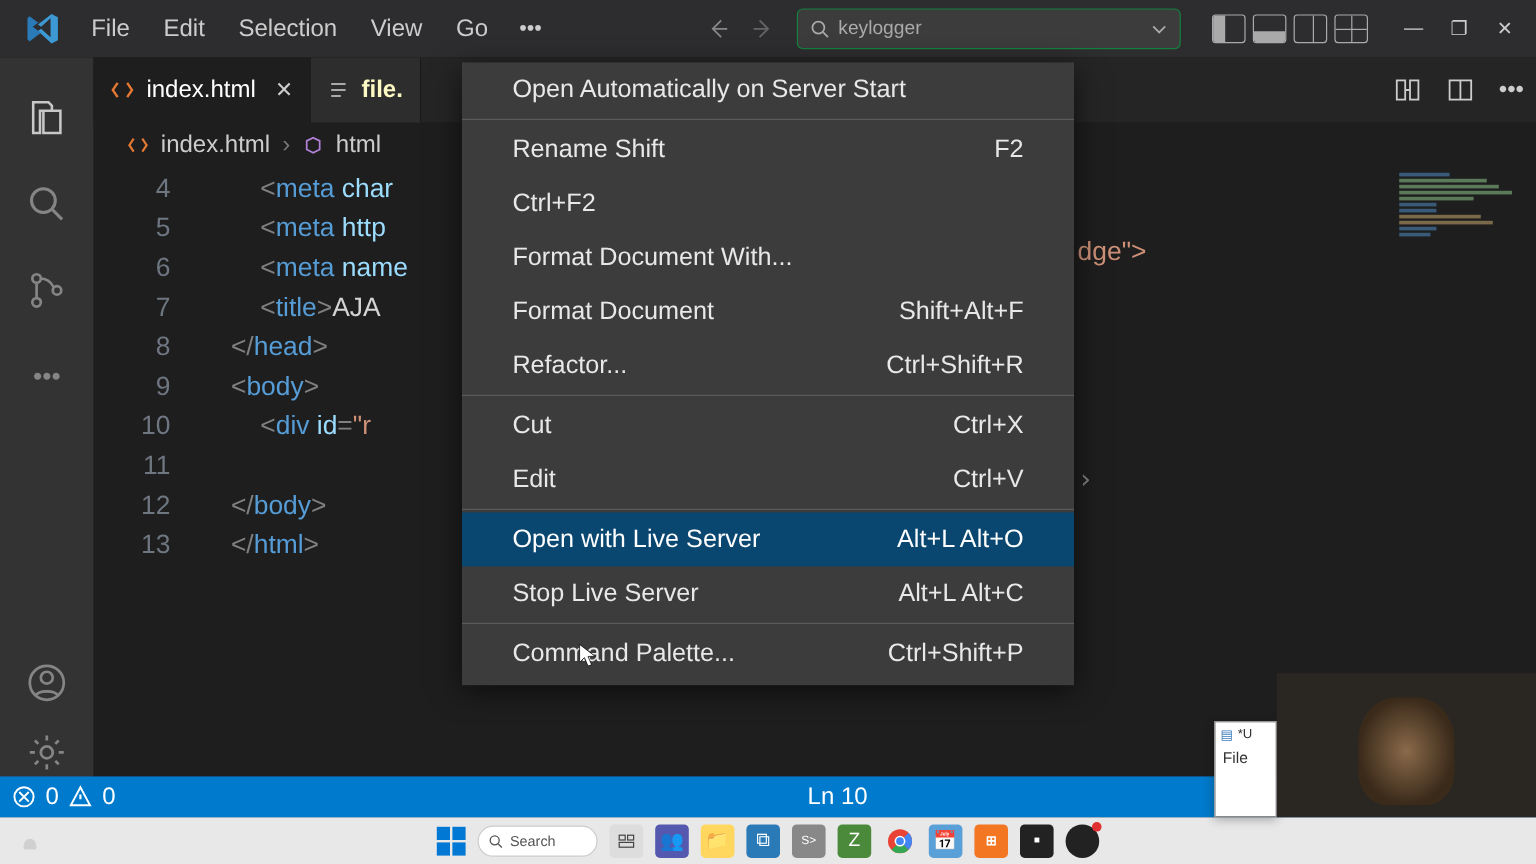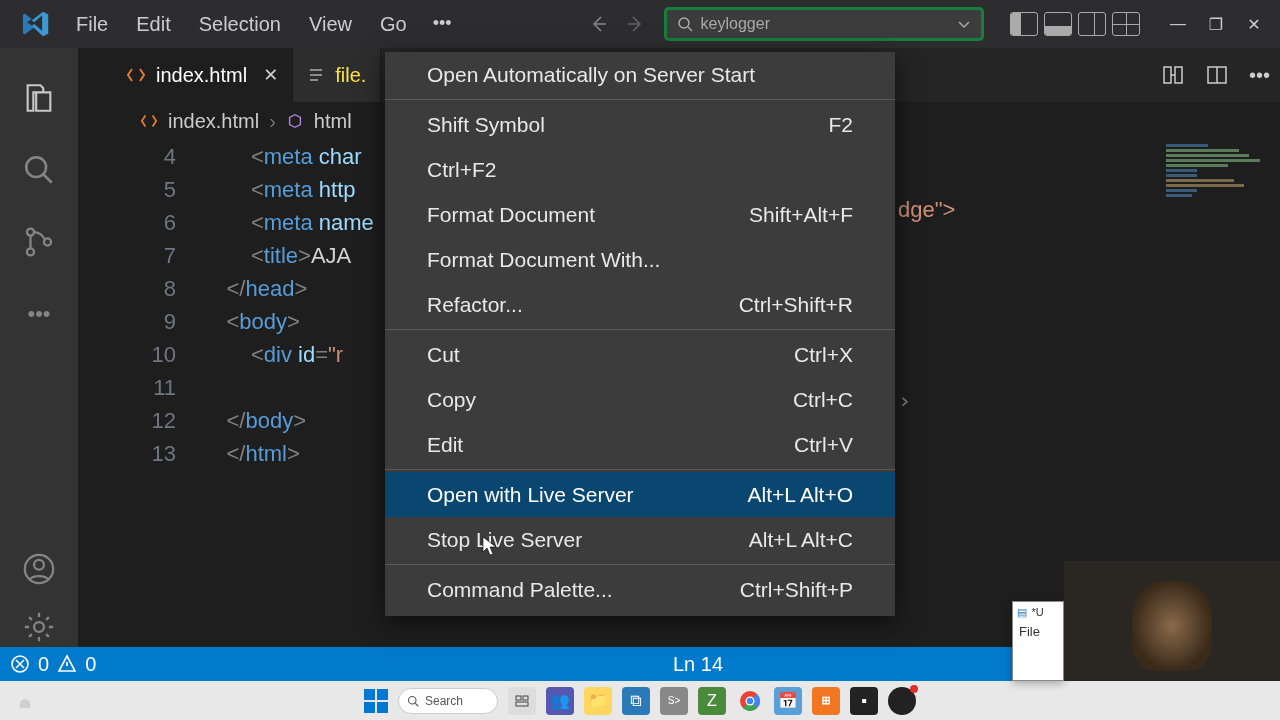--- a/index.html
+++ b/index.html
@@ -6,44 +6,44 @@
 body { width: 1280px; height: 720px; background: #1e1e1e; color: #cccccc; overflow: hidden; position: relative; }
 
 
 .title-bar { height: 48px; background: #2d2d30; display: flex; align-items: center; padding: 0 8px; }
 .logo { width: 28px; height: 28px; margin: 0 14px; }
 .menu-bar { display: flex; gap: 4px; }
 .menu-item { padding: 6px 12px; font-size: 20px; color: #cccccc; border-radius: 4px; cursor: pointer; }
 .menu-dots { padding: 6px 10px; color: #cccccc; font-size: 18px; }
 .nav-arrows { display: flex; gap: 6px; margin-left: 120px; }
 .nav-arrow { width: 32px; height: 32px; display: flex; align-items: center; justify-content: center; color: #888; }
-.search-box { width: 320px; height: 34px; background: #3c3c3c; border: 3px solid #15803d; border-radius: 5px; display: flex; align-items: center; padding: 0 10px; margin-left: 12px; color: #aaa; position: relative; }
+.search-box { width: 320px; height: 34px; background: #3c3c3c; border: 1px solid #15803d; border-radius: 5px; display: flex; align-items: center; padding: 0 10px; margin-left: 12px; color: #aaa; position: relative; }
 .search-box .chev { position: absolute; right: 10px; }
 .title-right { margin-left: auto; display: flex; gap: 6px; align-items: center; }
 .layout-btn { width: 28px; height: 24px; border: 1.5px solid #aaa; border-radius: 3px; position: relative; }
 .lb-left::after { content:""; position:absolute; left:0; top:0; bottom:0; width:40%; background:#aaa; border-radius:2px 0 0 2px; }
 .lb-bot::after { content:""; position:absolute; left:0; right:0; bottom:0; height:40%; background:#aaa; border-radius:0 0 2px 2px; }
 .lb-right::after { content:""; position:absolute; right:0; top:0; bottom:0; width:40%; border-left:1.5px solid #aaa; }
 .lb-grid::before { content:""; position:absolute; left:50%; top:0; bottom:0; border-left:1.5px solid #aaa; }
 .lb-grid::after { content:""; position:absolute; top:50%; left:0; right:0; border-top:1.5px solid #aaa; }
 .win-btns { display:flex; gap: 18px; margin-left: 14px; padding: 0 8px; }
 .win-btn { width: 20px; height: 20px; display:flex; align-items:center; justify-content:center; color:#ccc; font-size:16px; }
 
 
 .activity-bar { position: absolute; left: 0; top: 48px; bottom: 43px; width: 78px; background: #333333; display: flex; flex-direction: column; align-items: center; padding-top: 14px; }
 .activity-icon { width: 44px; height: 44px; margin: 14px 0; display:flex; align-items:center; justify-content:center; color:#858585; }
 .activity-bottom { margin-top: auto; margin-bottom: 14px; }
 
 
-.main { position: absolute; left: 78px; right: 0; top: 48px; bottom: 43px; background: #1e1e1e; padding-left: 34px; }
+.main { position: absolute; left: 78px; right: 0; top: 48px; bottom: 43px; background: #1e1e1e; }
 
 
 .tabs-row { height: 54px; background: #252526; display: flex; align-items: stretch; }
 .tab { display: flex; align-items: center; padding: 0 14px; gap: 10px; background: #1e1e1e; border-right: 1px solid #1a1a1a; color: #fff; font-size: 20px; }
-.tab.inactive { background: #2d2d2d; color: #fde047; }
+.tab.inactive { background: #2d2d2d; color: #fef9c3; font-weight: bold; }
 .tab .fname { color: #fff; }
 .tab .close { font-size: 18px; color: #ccc; margin-left: 6px; }
 .tabs-right { margin-left: auto; display: flex; align-items: center; gap: 20px; padding-right: 10px; color: #ccc; }
 
 
 .crumbs { height: 38px; display: flex; align-items: center; gap: 10px; padding-left: 28px; font-size: 20px; color: #ccc; }
 .crumbs .sep { color: #777; }
 
 
 .editor { position: relative; font-family: "Consolas","Courier New",monospace; font-size: 22px; line-height: 33px; padding-left: 0; }
@@ -297,46 +297,42 @@
     </div>
 </div>
 
 <div class="ctx-menu" id="ctx-menu">
     <div class="ctx-item">
       <span>Open Automatically on Server Start</span>
       <span></span>
     </div>
     <div class="ctx-sep"></div>
     <div class="ctx-item">
-      <span>Shift Symbol</span>
+      <span>Rename Shift</span>
       <span>F2</span>
     </div>
     <div class="ctx-item">
       <span>Ctrl+F2</span>
+    </div>
+    <div class="ctx-item">
+      <span>Format Document With...</span>
+      <span></span>
     </div>
     <div class="ctx-item">
       <span>Format Document</span>
       <span>Shift+Alt+F</span>
     </div>
     <div class="ctx-item">
-      <span>Format Document With...</span>
-      <span></span>
-    </div>
-    <div class="ctx-item">
       <span>Refactor...</span>
       <span>Ctrl+Shift+R</span>
     </div>
     <div class="ctx-sep"></div>
     <div class="ctx-item">
       <span>Cut</span>
       <span>Ctrl+X</span>
-    </div>
-    <div class="ctx-item">
-      <span>Copy</span>
-      <span>Ctrl+C</span>
     </div>
     <div class="ctx-item">
       <span>Edit</span>
       <span>Ctrl+V</span>
     </div>
     <div class="ctx-sep"></div>
     <div class="ctx-item highlight">
       <span>Open with Live Server</span>
       <span>Alt+L Alt+O</span>
     </div>
@@ -364,21 +360,21 @@
         <path d="M6 6l8 8M14 6l-8 8" stroke="#fff" stroke-width="1.6"></path>
       </svg>
     <span>0</span>
     <svg width="20" height="20" viewBox="0 0 20 20">
         <path d="M10 2l8 15H2z" stroke="#fff" stroke-width="1.6" fill="none"></path>
         <path d="M10 8v4M10 15v0" stroke="#fff" stroke-width="1.8"></path>
       </svg>
     <span>0</span>
   </div>
   <div class="status-spacer"></div>
-  <span style="margin-right:440px;">Ln 14</span>
+  <span style="margin-right:440px;">Ln 10</span>
   <div class="status-right">
     <span>: 5501</span>
     <span>4.8.</span>
   </div>
 </div>
 
 <div class="notepad">
   <div class="notepad-hdr">
       <span style="color:#3a7abd;margin-right:4px;">▤</span>
       <span>*U</span>

